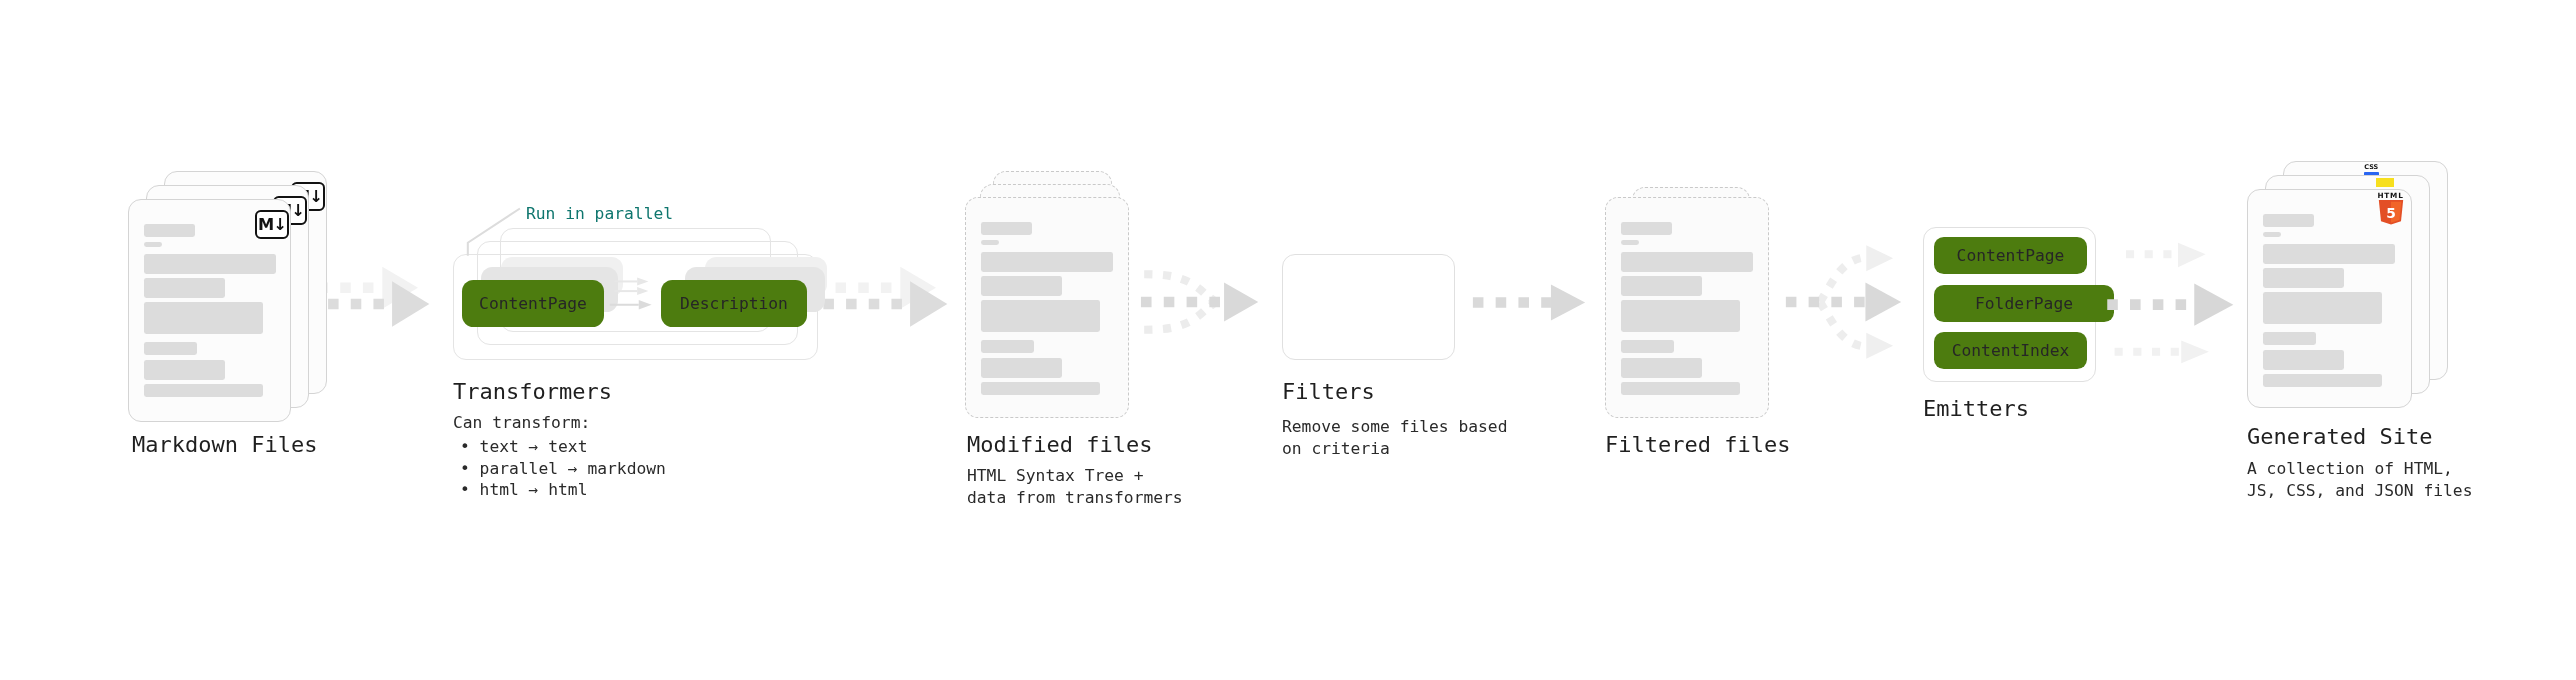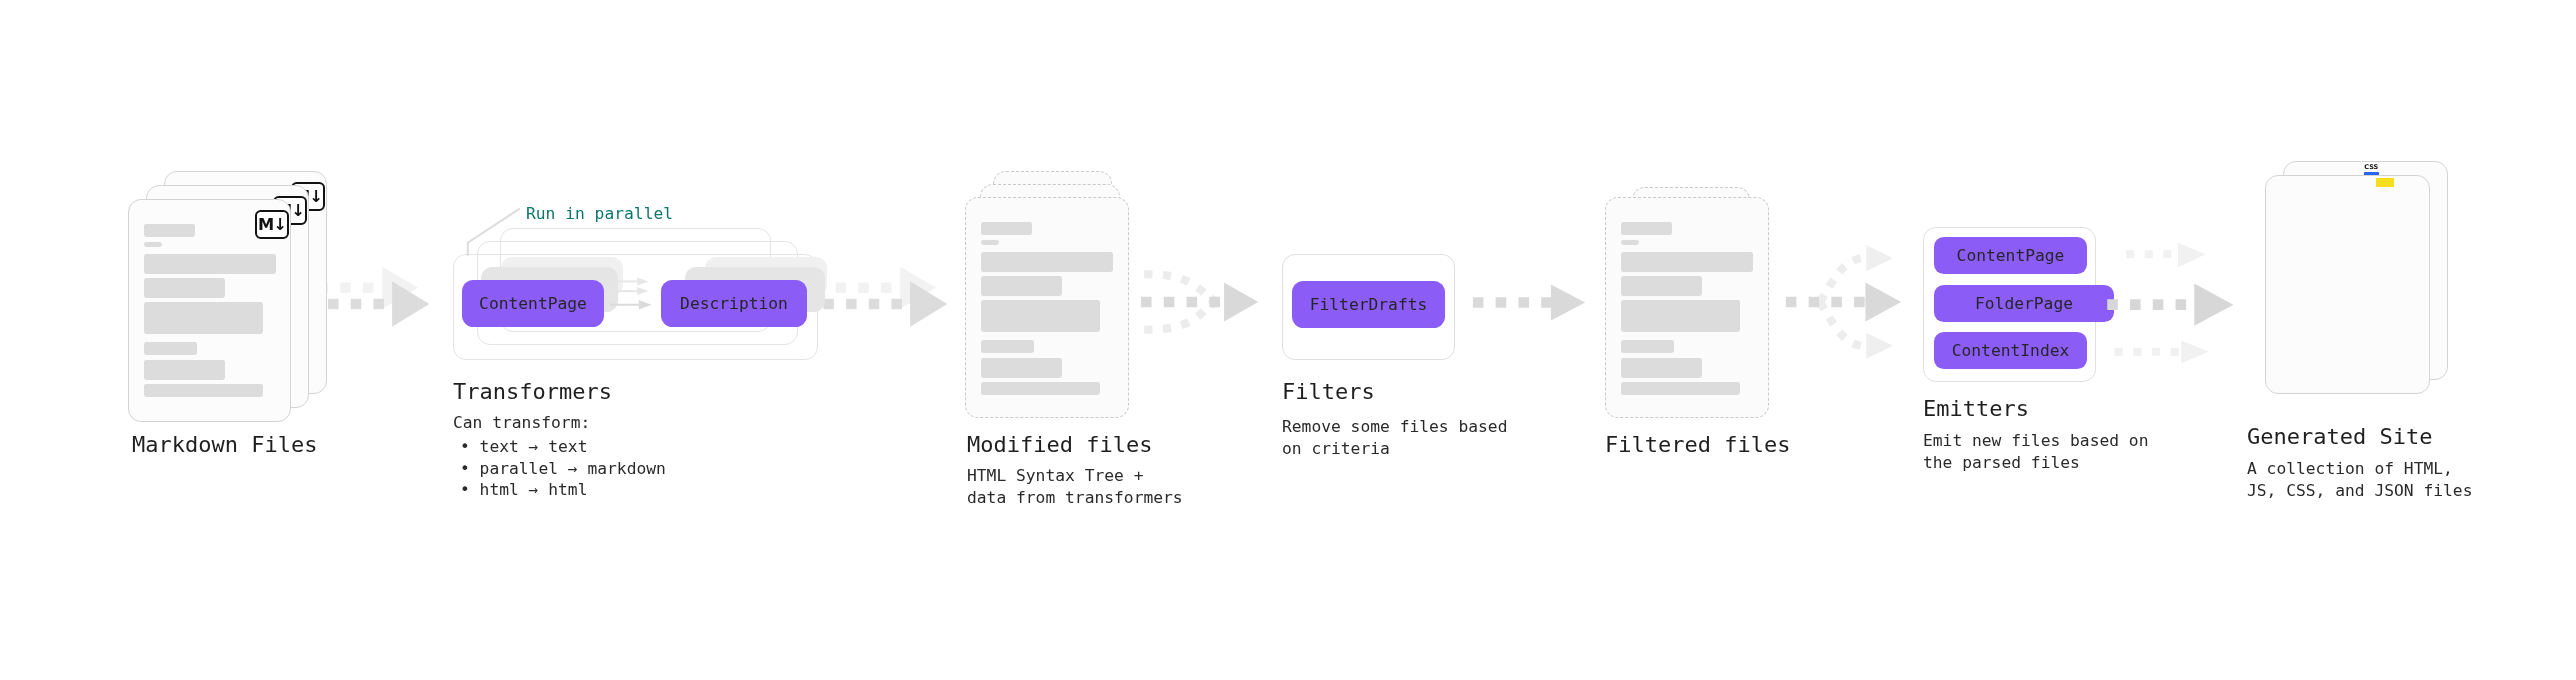--- a/index.html
+++ b/index.html
@@ -31,21 +31,21 @@
        font-family:"DejaVu Sans","Liberation Sans",sans-serif;}
   .css-word{font-size:6.5px;font-weight:700;color:#111;line-height:7.3px;}
   .css-bar{height:3.3px;background:#2965F1;margin-top:0.8px;border-radius:0.8px;}
   .js-badge{position:absolute;width:18px;height:9px;background:#F7DF1E;}
   .html5-badge{position:absolute;width:29px;text-align:center;
        font-family:"DejaVu Sans","Liberation Sans",sans-serif;}
   .html-word{font-size:7.3px;font-weight:700;letter-spacing:0.8px;color:#111;line-height:8.1px;}
   
   .card-outline{position:absolute;border:1.6px solid #e4e4e4;border-radius:13px;box-sizing:border-box;}
   .container-box{position:absolute;border:1.6px solid #e0e0e0;border-radius:13px;background:#fff;box-sizing:border-box;}
-  .pill{position:absolute;background:#8b5cf6;border-radius:11.4px;display:flex;align-items:center;
+  .pill{position:absolute;background:#4d7c0f;border-radius:11.4px;display:flex;align-items:center;
        justify-content:center;font-size:16.3px;color:#262626;}
   .pill.ghost1{background:#e5e5e5;}
   .pill.ghost2{background:#f0f0f0;}
   .pill.emit{border-radius:9.8px;}
   
   .h{position:absolute;font-size:22px;line-height:26px;color:#1f1f1f;white-space:nowrap;}
   .cap{position:absolute;font-size:16.3px;line-height:22px;color:#2a2a2a;white-space:pre-line;}
   .bullet{position:absolute;font-size:16.3px;line-height:22px;color:#2a2a2a;white-space:nowrap;}
   .annotation{position:absolute;font-size:16.3px;line-height:22px;color:#0f766e;white-space:nowrap;}
 </style>
@@ -140,21 +140,20 @@
 data from transformers</div>
 
   <svg class="abs" style="left:1136px;top:258px" width="137" height="88" viewBox="0 0 168 108">
     <path d="M10,20 C48,20 72,24 100,62" fill="none" stroke="#ececec" stroke-width="10" stroke-dasharray="10 13"></path>
     <path d="M10,88 C48,88 72,84 100,46" fill="none" stroke="#ececec" stroke-width="10" stroke-dasharray="10 13"></path>
     <line x1="6" y1="54" x2="108" y2="54" stroke="#d9d9d9" stroke-width="13" stroke-dasharray="13 15"></line>
     <polygon points="108,30 150,54 108,78" fill="#d9d9d9"></polygon>
   </svg>
 
   <div class="container-box" style="left:1282px;top:254px;width:173px;height:106px"></div>
-  <div class="pill" style="left:1292px;top:281px;width:153px;height:47px">FilterDrafts</div>
   <div class="h" style="left:1282px;top:379px">Filters</div>
   <div class="cap" style="left:1282px;top:416px">Remove some files based
 on criteria</div>
 
   <svg class="abs" style="left:1468px;top:278px" width="122" height="49" viewBox="0 0 150 60">
     <line x1="6" y1="30" x2="102" y2="30" stroke="#d9d9d9" stroke-width="13" stroke-dasharray="13 15"></line>
     <polygon points="102,8 144,30 102,52" fill="#d9d9d9"></polygon>
   </svg>
 
   <div class="doc dashed" style="left:1632px;top:187px;width:118px;height:203px;z-index:1"></div>
@@ -179,39 +178,57 @@
     <polygon points="105,113 138,129 105,145" fill="#efefef"></polygon>
     <line x1="6" y1="75" x2="104" y2="75" stroke="#d9d9d9" stroke-width="13" stroke-dasharray="13 15"></line>
     <polygon points="104,51 148,75 104,99" fill="#d9d9d9"></polygon>
   </svg>
 
   <div class="container-box" style="left:1923px;top:227px;width:173px;height:155px"></div>
   <div class="pill emit" style="left:1934px;top:237px;width:153px;height:37px">ContentPage</div>
   <div class="pill emit" style="left:1934px;top:285px;width:180px;height:37px">FolderPage</div>
   <div class="pill emit" style="left:1934px;top:332px;width:153px;height:37px">ContentIndex</div>
   <div class="h" style="left:1923px;top:396px">Emitters</div>
-  <div class="cap" style="left:1923px;top:430px">Emit new files based on
-the parsed files</div>
 
   <svg class="abs" style="left:2103px;top:242px" width="137" height="122" viewBox="0 0 168 150">
     <line x1="28" y1="15" x2="92" y2="15" stroke="#f1f1f1" stroke-width="10" stroke-dasharray="10 13"></line>
     <polygon points="92,1 126,15 92,31" fill="#f1f1f1"></polygon>
     <line x1="5" y1="77" x2="112" y2="77" stroke="#d7d7d7" stroke-width="13" stroke-dasharray="13 15"></line>
     <polygon points="112,51 160,77 112,103" fill="#d7d7d7"></polygon>
     <line x1="14" y1="135" x2="96" y2="135" stroke="#f1f1f1" stroke-width="10" stroke-dasharray="10 13"></line>
     <polygon points="96,121 130,135 96,149" fill="#f1f1f1"></polygon>
   </svg>
 
   <div class="doc gen" style="left:2283px;top:161px;z-index:1">
     <div class="css-badge" style="left:80px;top:2.4px">
       <div class="css-word">CSS</div>
       <div class="css-bar"></div>
     </div>
   </div>
   <div class="doc gen" style="left:2265px;top:175px;z-index:2">
     <div class="js-badge" style="left:110px;top:1.6px"></div>
   </div>
+  <div class="doc gen" style="left:2247px;top:189px;z-index:3">
+    <div class="bars">
+        <i class="b1"></i>
+        <i class="b2"></i>
+        <i class="b3"></i>
+        <i class="b4"></i>
+        <i class="b5"></i>
+        <i class="b6"></i>
+        <i class="b7"></i>
+        <i class="b8"></i>
+      </div>
+    <div class="html5-badge" style="left:128px;top:2.4px">
+      <div class="html-word">HTML</div>
+      <svg width="28" height="24.4" viewBox="0 0 34 30">
+        <path d="M2 0 L32 0 L29.3 26 L17 30 L4.7 26 Z" fill="#E34F26"></path>
+        <path d="M17 2 L17 28 L27.4 24.6 L29.7 2 Z" fill="#F16529"></path>
+        <text x="17" y="22" text-anchor="middle" font-family="DejaVu Sans, sans-serif" font-size="17" font-weight="bold" fill="#ffffff">5</text>
+      </svg>
+    </div>
+  </div>
   <div class="h" style="left:2247px;top:424px">Generated Site</div>
   <div class="cap" style="left:2247px;top:458px">A collection of HTML,
 JS, CSS, and JSON files</div>
 
 </div>
 
 
 </body></html>

